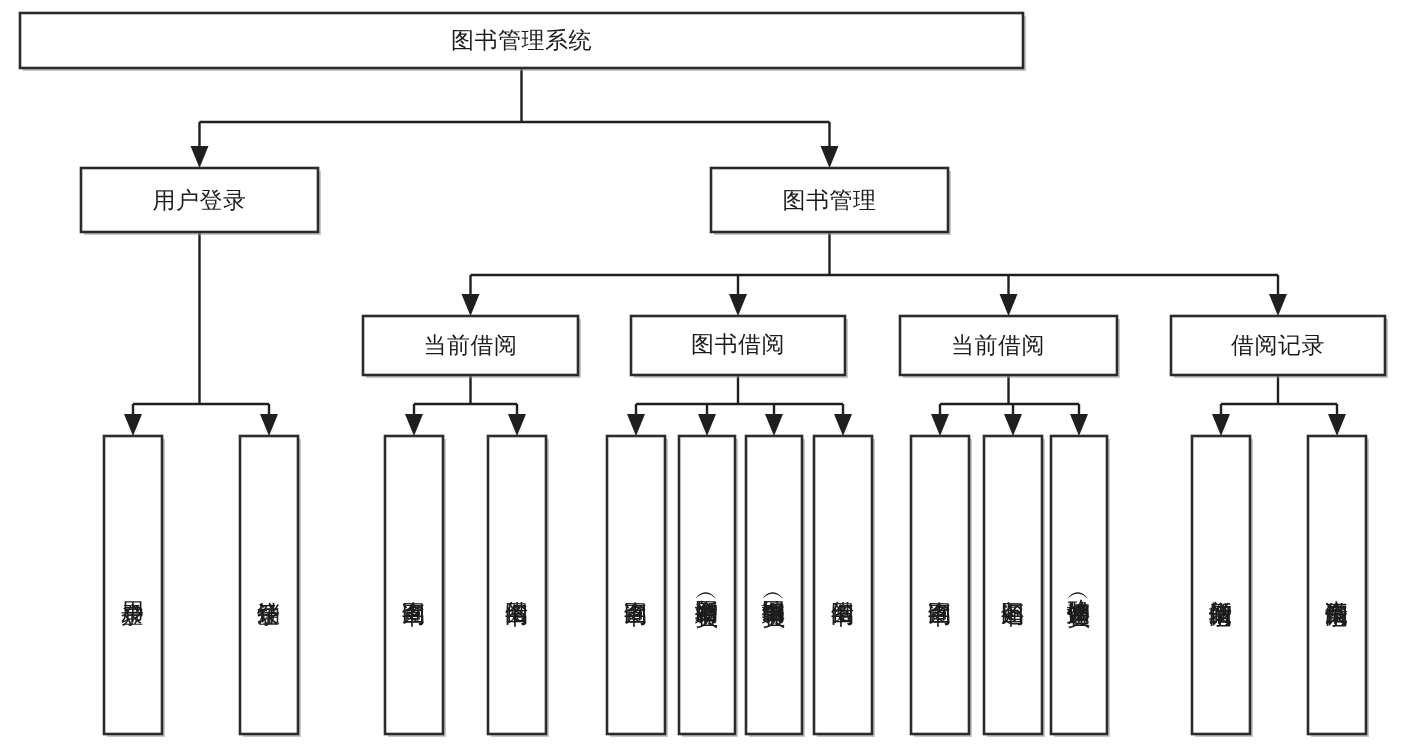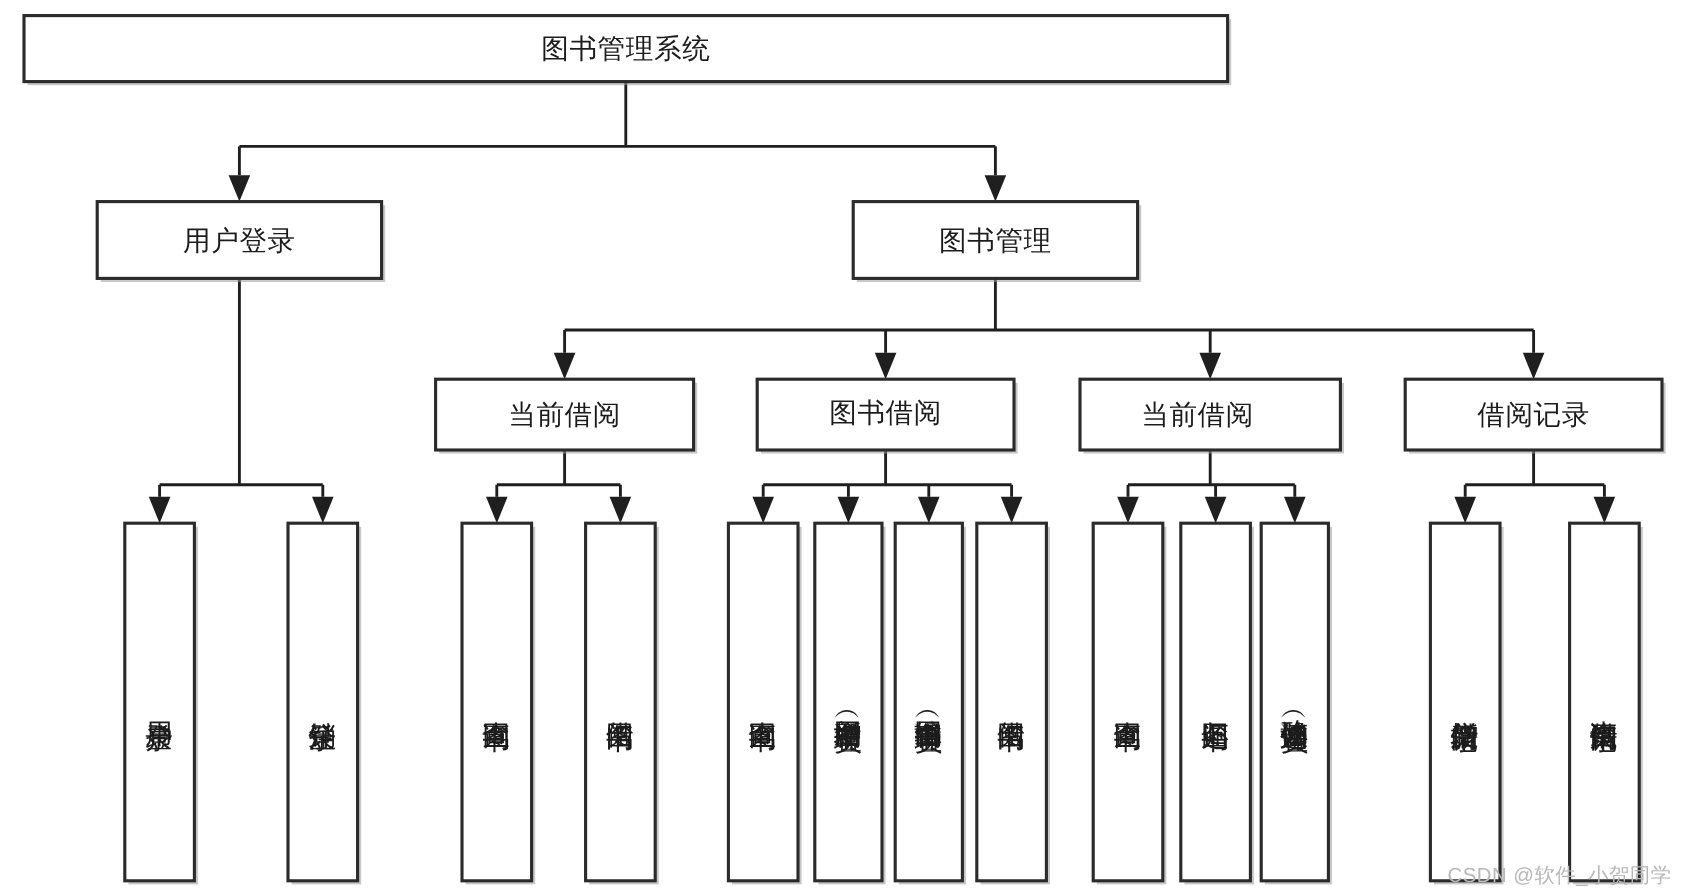--- a/index.html
+++ b/index.html
@@ -228,15 +228,14 @@
       <div class="node-hit" title="新增图书（管理员）" style="left: 679px; top: 436px; width: 56px; height: 298px;"></div>
       <div class="node-hit" title="编辑图书（管理员）" style="left: 746px; top: 436px; width: 56px; height: 298px;"></div>
       <div class="node-hit" title="借阅图书" style="left: 814px; top: 436px; width: 58px; height: 298px;"></div>
       <div class="node-hit" title="查询图书" style="left: 911px; top: 436px; width: 58px; height: 298px;"></div>
       <div class="node-hit" title="归还图书" style="left: 984px; top: 436px; width: 58px; height: 298px;"></div>
       <div class="node-hit" title="确认归还（管理员）" style="left: 1051px; top: 436px; width: 56px; height: 298px;"></div>
       <div class="node-hit" title="新增借阅记录" style="left: 1192px; top: 436px; width: 58px; height: 298px;"></div>
       <div class="node-hit" title="查询借阅记录" style="left: 1308px; top: 436px; width: 58px; height: 298px;"></div>
     </div>
 
-  <div id="watermark">CSDN @软件_小贺同学</div>
 
 </div>
 
 </body></html>

